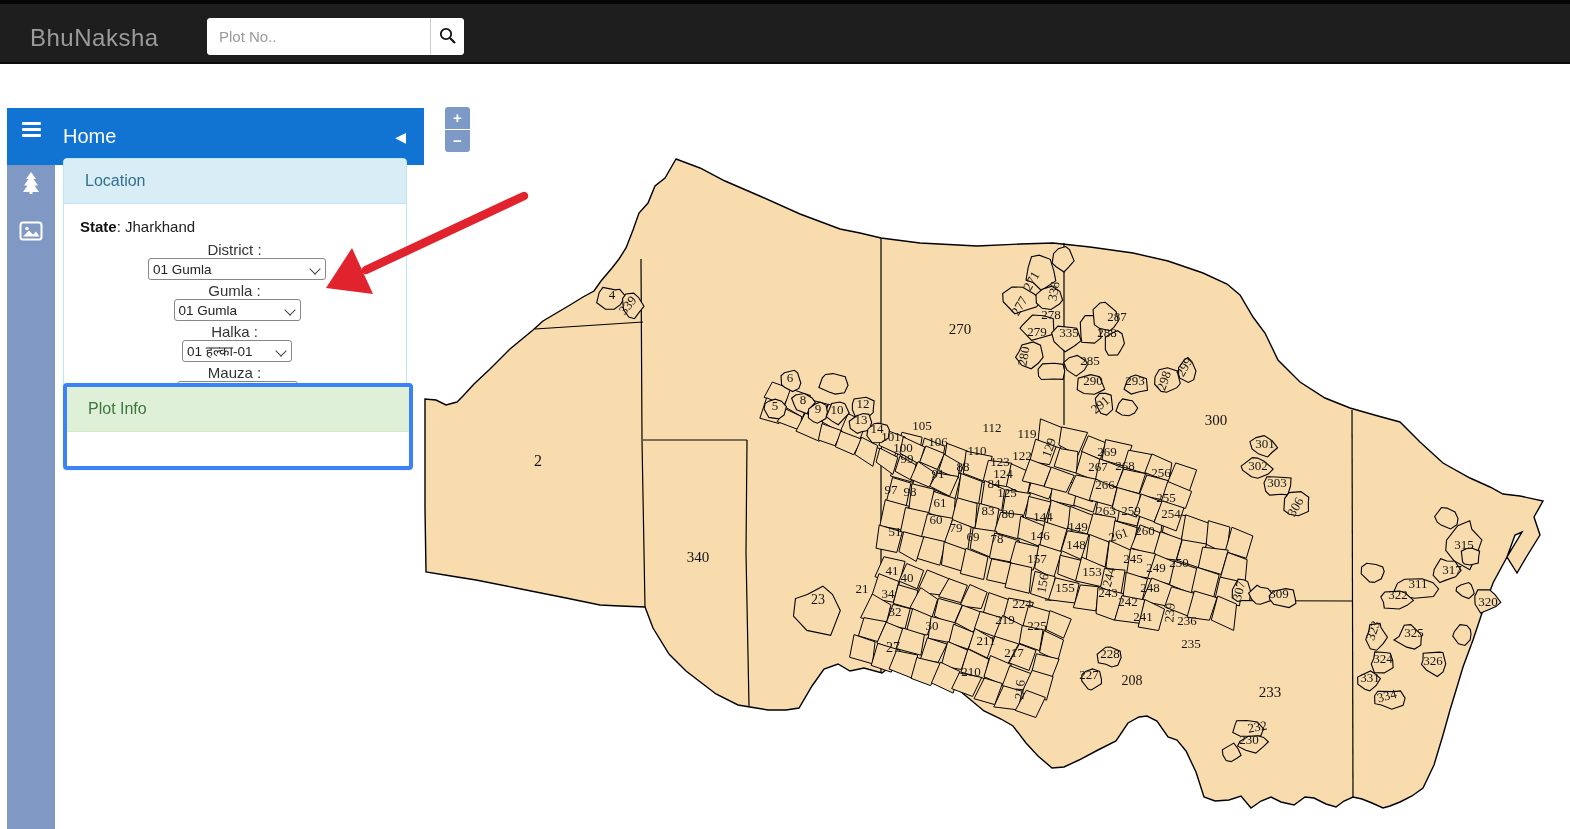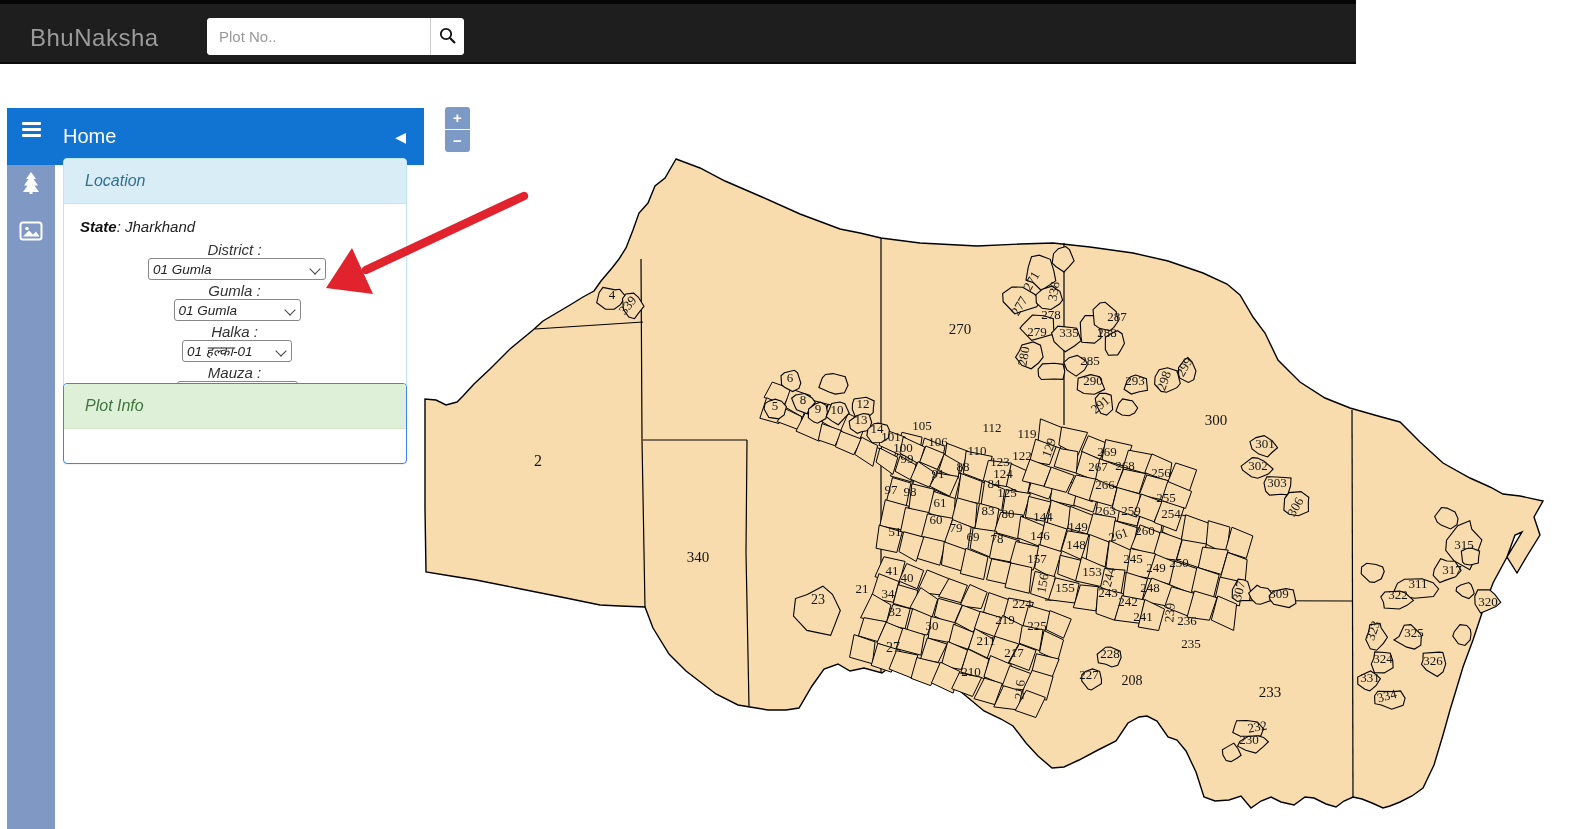--- a/index.html
+++ b/index.html
@@ -1,43 +1,43 @@
 <!DOCTYPE html>
 <html><head>
 <meta charset="utf-8">
 <style>
   html,body{margin:0;padding:0;width:1570px;height:829px;background:#fff;overflow:hidden;
     font-family:"Liberation Sans","DejaVu Sans",sans-serif;}
   .abs{position:absolute;}
   
-  #navbar{left:0;top:0;width:1356px;height:58px;background:#1e1e1e;border-top:4px solid #050505;
+  #navbar{left:0;top:0;width:1570px;height:58px;background:#1e1e1e;border-top:4px solid #050505;
     border-bottom:2px solid #0a0a0a;z-index:20;}
   #brand{left:30px;top:20px;color:#9b9b9b;font-size:24px;letter-spacing:.5px;}
   #searchwrap{left:207px;top:14px;width:257px;height:37px;background:#fff;border-radius:4px;
     display:flex;overflow:hidden;}
   #searchinput{width:214px;height:37px;border:none;outline:none;padding:0 12px;font-size:15px;
     color:#333;font-family:inherit;}
   #searchinput::placeholder{color:#999;}
   #searchbtn{width:43px;height:37px;background:#fff;border:none;border-left:1px solid #ccc;
     cursor:pointer;display:flex;align-items:center;justify-content:center;}
   
   #homebar{left:7px;top:108px;width:417px;height:57px;background:#1173d2;z-index:12;
     display:flex;align-items:center;}
   #hamburger{left:15px;top:14px;width:19px;height:16px;cursor:pointer;}
   #hamburger div{height:2.5px;background:#fff;border-radius:1px;margin-bottom:3.5px;}
   #hometitle{position:absolute;left:56px;color:#fff;font-size:20px;font-weight:500;}
   #collapse{position:absolute;right:18px;color:#fff;font-size:14px;cursor:pointer;}
   #rail{left:7px;top:153px;width:48px;height:676px;background:#8099c4;z-index:11;}
   .railicon{position:absolute;left:12px;width:24px;height:24px;cursor:pointer;}
   
   .panel{position:absolute;left:63px;width:342px;background:#fff;border-radius:4px;z-index:13;
-    box-shadow:0 1px 1px rgba(0,0,0,.05);font-style:italic;}
+    box-shadow:0 1px 1px rgba(0,0,0,.05);}
   #locpanel{top:158px;border:1px solid #bce8f1;}
   #locpanel .phead{background:#d9edf7;color:#31708f;border-bottom:1px solid #bce8f1;}
-  #plotpanel{top:383px;border:1px solid #3b82f6;}
+  #plotpanel{top:383px;border:4px solid #3b82f6;}
   #plotpanel .phead{background:#dff0d8;color:#3c763d;border-bottom:1px solid #d6e9c6;}
   .phead{height:44px;line-height:44px;padding-left:21px;font-size:16px;border-radius:3px 3px 0 0;}
   .pbody{padding:12px 14px 12px 16px;font-size:15px;color:#222;}
   #plotpanel .pbody{height:10px;}
   .staterow{margin:2px 0 6px 0;}
   .staterow b{color:#111;}
   .locrow{display:flex;align-items:center;margin:2px 0;padding-left:2px;color:#333;flex-direction:column;}
   .locrow .lab{margin-right:5px;white-space:nowrap;}
   .sel{position:relative;height:22px;border:1px solid #878787;border-radius:3px;background:#fff;
     font-size:13.5px;color:#222;display:flex;align-items:center;padding-left:4px;cursor:pointer;

